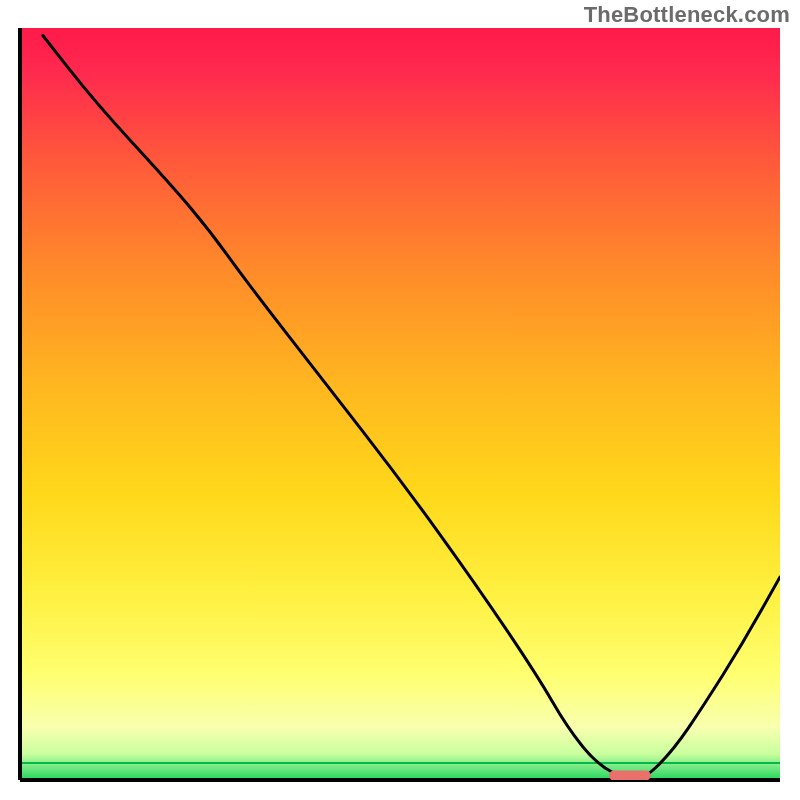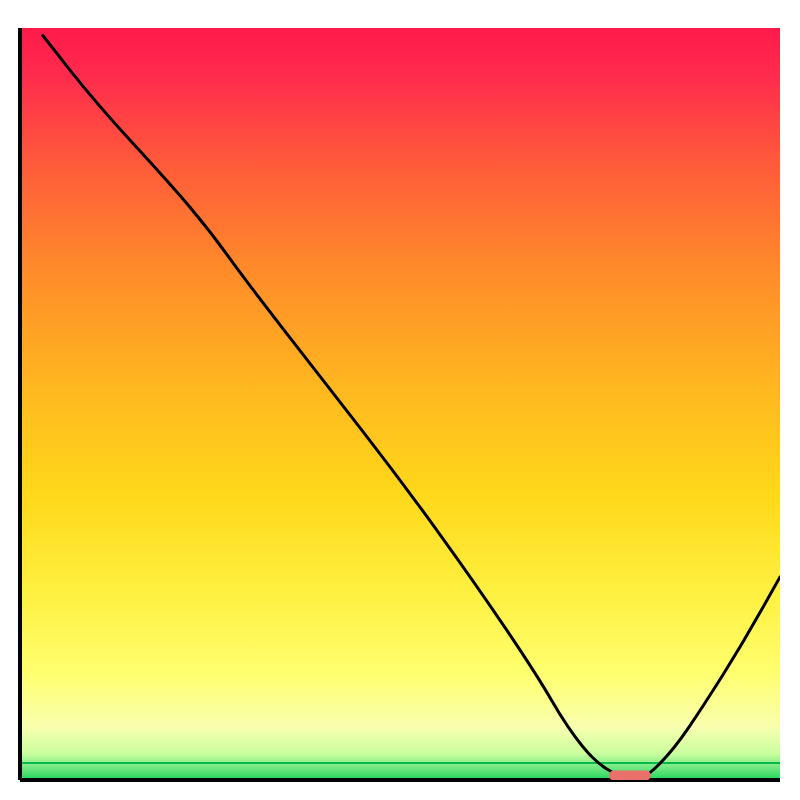--- a/index.html
+++ b/index.html
@@ -66,13 +66,14 @@
     <line x1="20" y1="28" x2="20" y2="780" stroke="#000000" stroke-width="4"></line>
     <line x1="20" y1="780" x2="780" y2="780" stroke="#000000" stroke-width="4"></line>
 
     <g clip-path="url(#plot-clip)">
       <path id="curve-path" fill="none" stroke="#000000" stroke-width="3" stroke-linecap="round" stroke-linejoin="round" d="M 42.8 35.5 Q 42.8 35.5 69.4 69.4 Q 96.0 103.2 134.0 144.6 Q 172.0 185.9 191.0 208.5 Q 210.0 231.0 229.0 257.4 Q 248.0 283.7 286.0 332.6 Q 324.0 381.4 362.0 430.3 Q 400.0 479.2 438.0 531.8 Q 476.0 584.5 506.4 629.6 Q 536.8 674.7 552.0 701.0 Q 567.2 727.4 582.4 746.2 Q 597.6 765.0 612.8 772.5 Q 628.0 780.0 635.6 780.0 Q 643.2 780.0 658.4 765.0 Q 673.6 749.9 688.8 727.4 Q 704.0 704.8 723.0 674.7 Q 742.0 644.6 761.0 610.8 T 780.0 577.0"></path>
 
       <rect id="opt-marker" rx="5" ry="5" height="10" fill="#e9706b" x="609.0" y="770.5" width="41.8"></rect>
     </g>
   </svg>
 
+  <div class="watermark">TheBottleneck.com</div>
 </div>
 
 </body></html>

